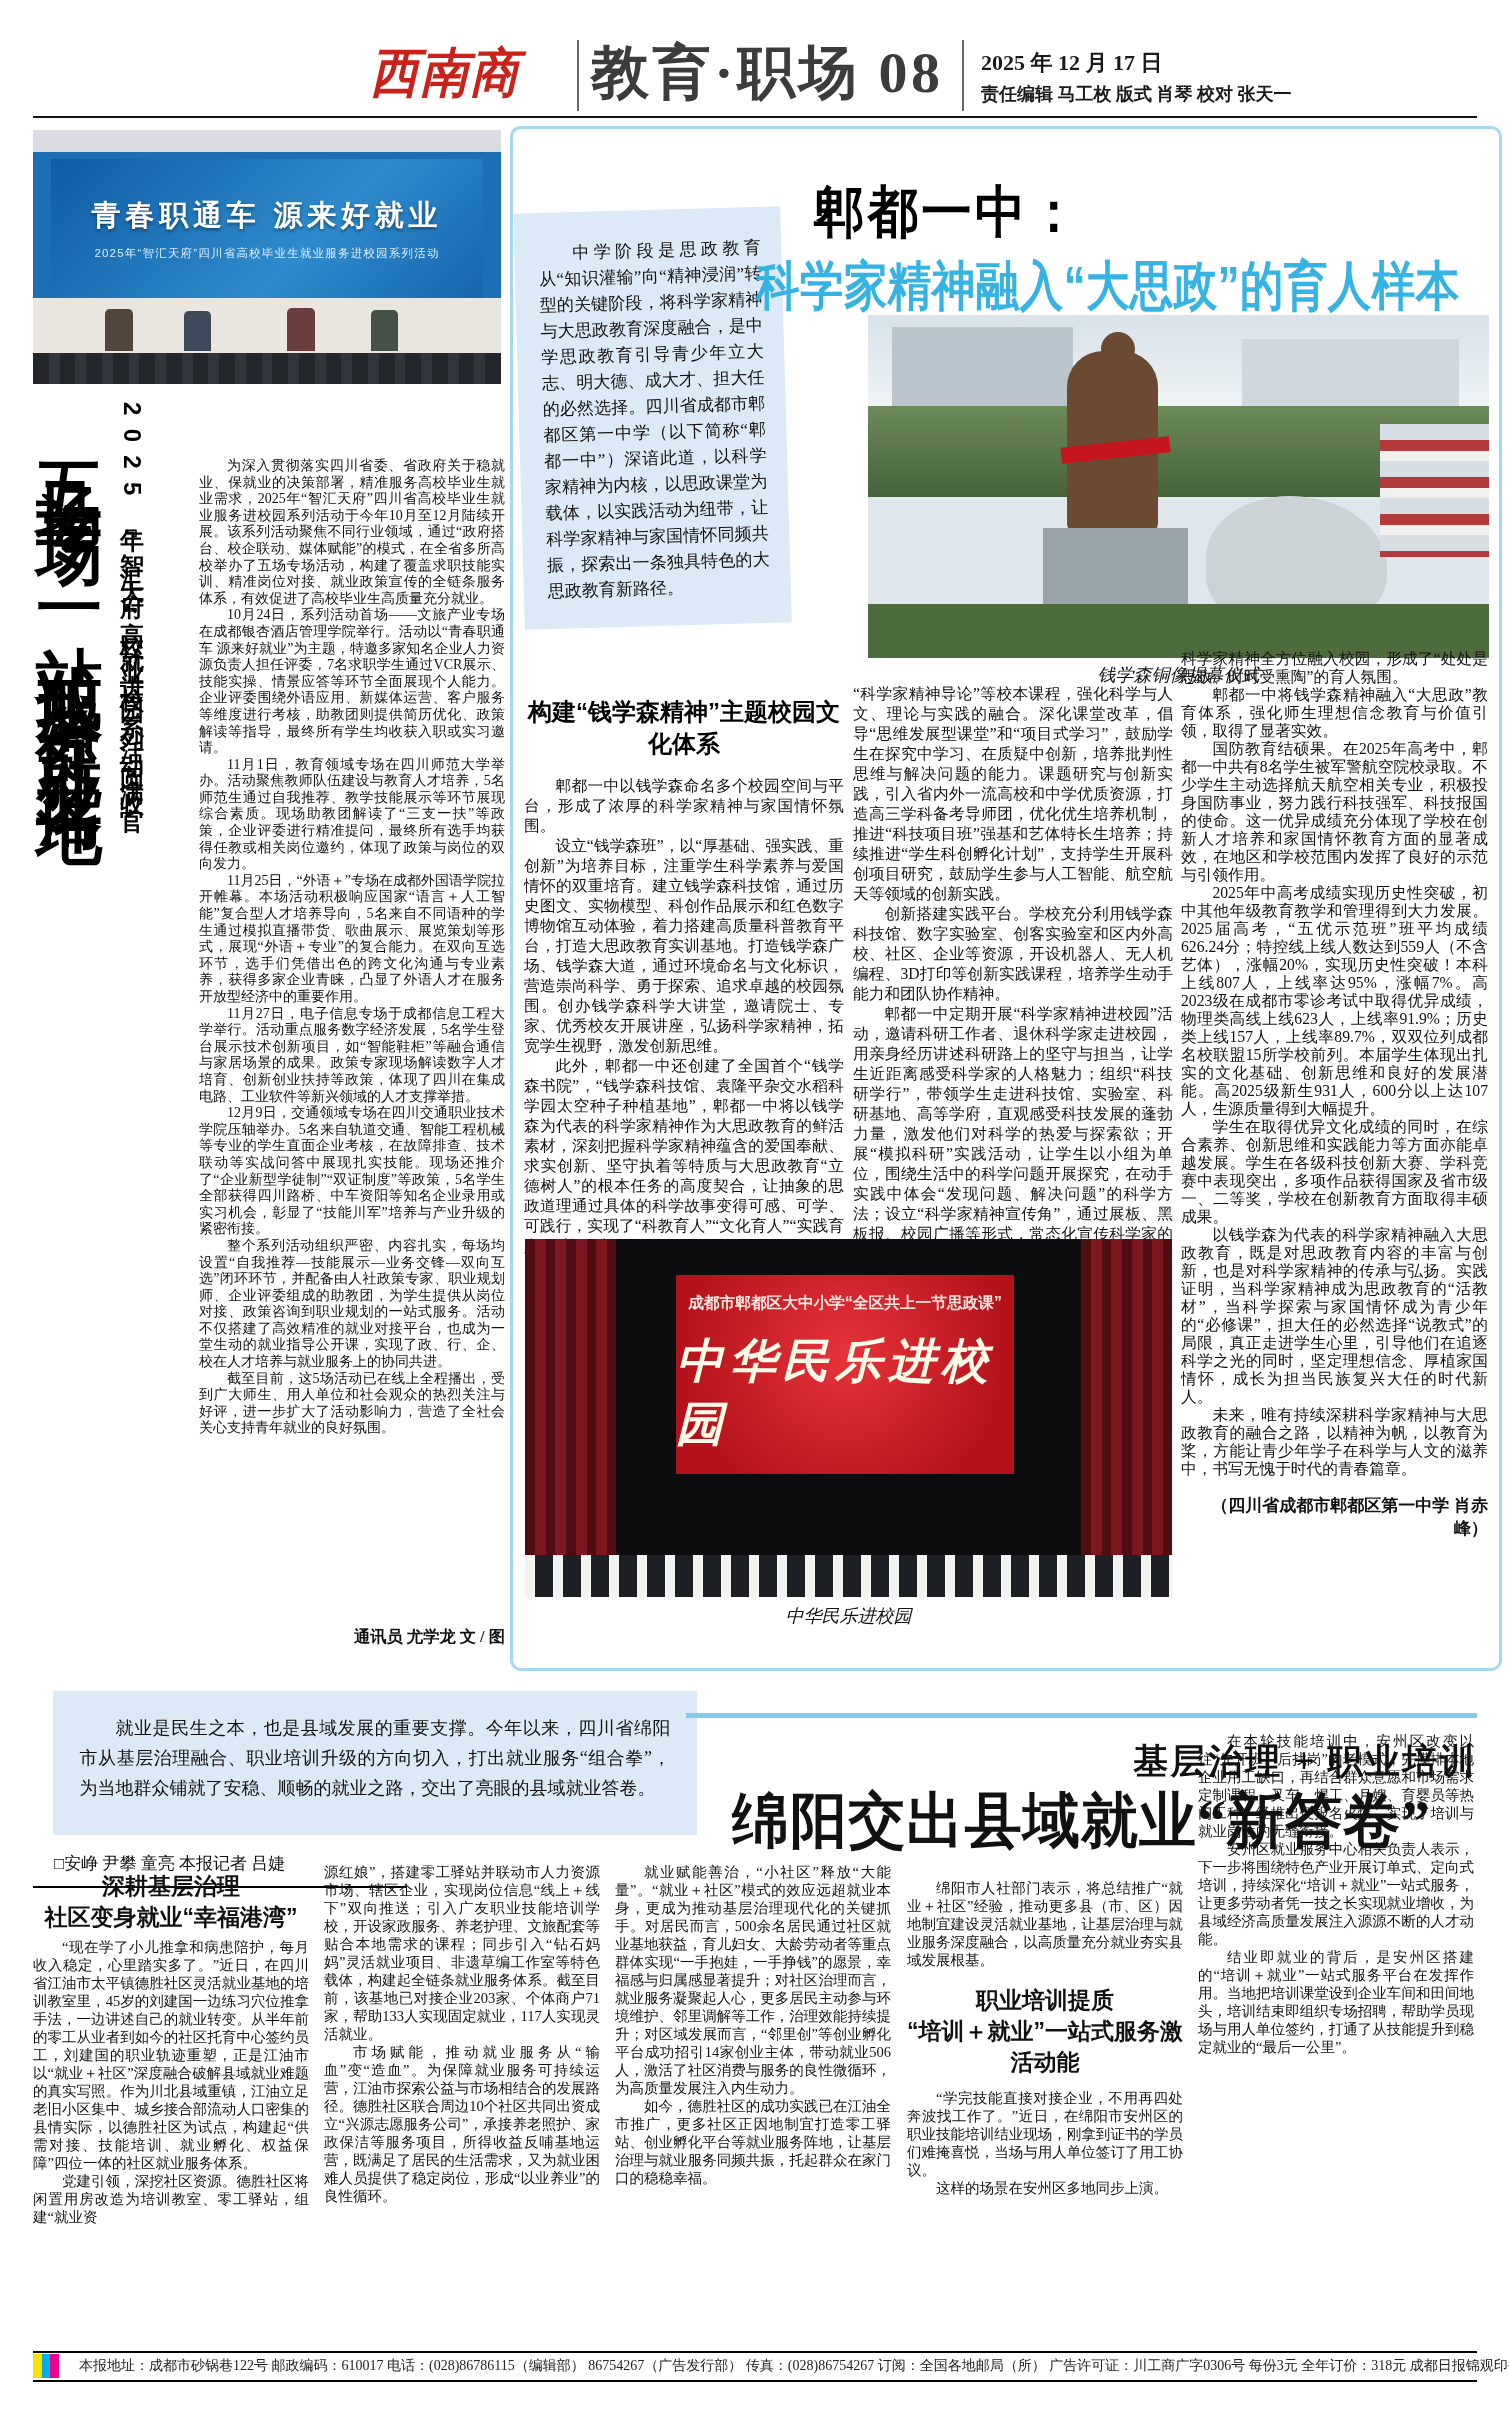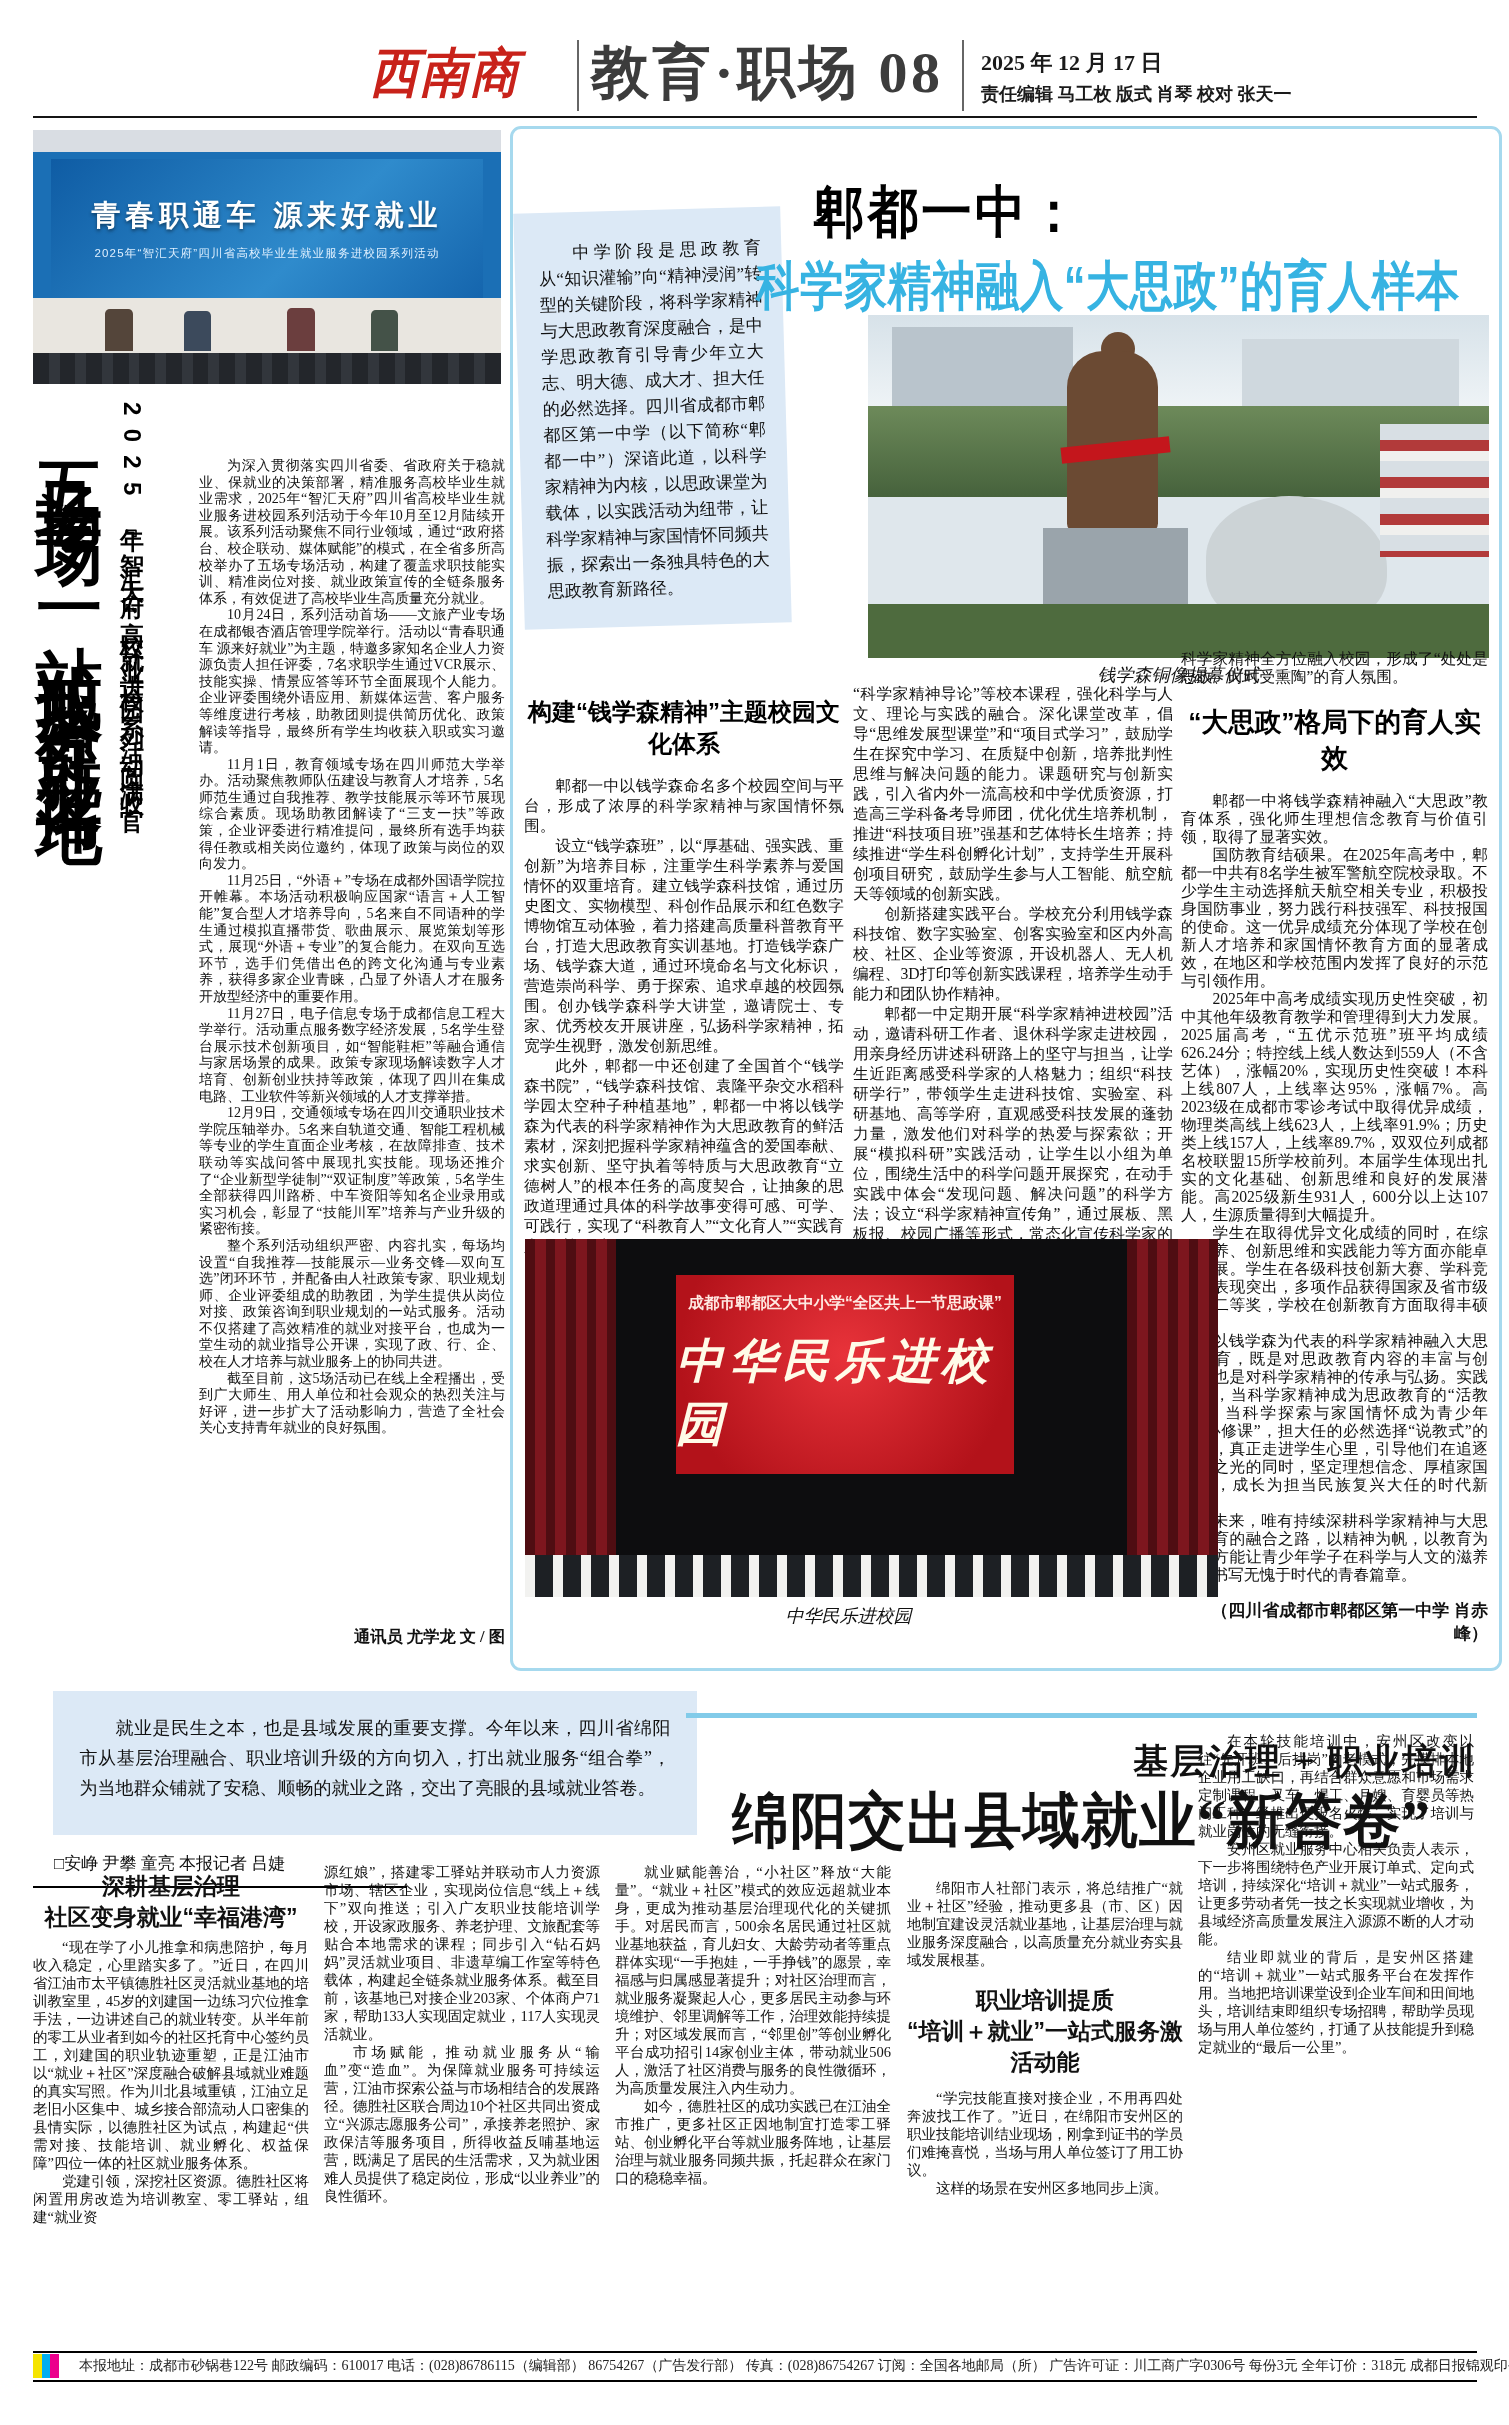--- a/index.html
+++ b/index.html
@@ -59,21 +59,21 @@
                background:repeating-linear-gradient(180deg,#d8dfe4 0 15.7px,#b23a3a 15.7px 26.6px,#f0f0ee 26.6px 37px);}
   .st-grass{position:absolute;left:0;bottom:0;width:100%;height:54px;background:#4e6b3e;}
   .statue-caption{left:868px;top:663px;width:621px;text-align:center;font-size:18px;font-style:italic;}
   .f-sub{font-family:"Liberation Sans","DejaVu Sans",sans-serif;font-weight:900;text-align:center;color:#000;}
   .f-col1{left:524px;top:696px;width:320px;}
   .f-col2{left:853px;top:684px;width:320px;}
   .f-col3{left:1181px;top:650px;width:307px;}
   .colflow{font-size:15.7px;line-height:20px;text-align:justify;}
   .f-col3 .colflow{line-height:18px;}
   .f-byline{margin-top:15.7px;font-weight:bold;font-size:17px;text-align:right;font-family:"Liberation Sans",sans-serif;}
-  .photo-stage{left:525px;top:1239px;width:647px;height:358px;background:#0d0d0f;overflow:hidden;padding-left:46px;}
+  .photo-stage{left:525px;top:1239px;width:647px;height:358px;background:#0d0d0f;overflow:hidden;}
   .cu{position:absolute;top:0;width:91px;height:100%;
       background:repeating-linear-gradient(90deg,#4f0d12 0 9.7px,#7d161e 9.7px 20.5px);}
   .stage-screen{position:absolute;left:151px;top:36px;width:338px;height:199px;
                 background:radial-gradient(circle at 50% 40%,#e8333a,#b3121a 80%);
                 display:flex;flex-direction:column;align-items:center;justify-content:center;gap:15.7px;}
   .scr-l1{color:#ffe9e2;font-size:15.7px;font-weight:bold;font-family:"Liberation Sans",sans-serif;}
   .scr-l2{color:#fffbe8;font-size:47px;font-weight:900;letter-spacing:6px;font-style:italic;}
   .stage-people{position:absolute;left:0;bottom:0;width:100%;height:42px;
                 background:repeating-linear-gradient(90deg,#f2f2f0 0 9.7px,#1d2024 9.7px 28px);}
   .stage-caption{left:525px;top:1604px;width:647px;text-align:center;font-size:18px;font-style:italic;}
@@ -185,21 +185,20 @@
       <p style="text-indent:0;">“科学家精神导论”等校本课程，强化科学与人文、理论与实践的融合。深化课堂改革，倡导“思维发展型课堂”和“项目式学习”，鼓励学生在探究中学习、在质疑中创新，培养批判性思维与解决问题的能力。课题研究与创新实践，引入省内外一流高校和中学优质资源，打造高三学科备考导师团，优化优生培养机制，推进“科技项目班”强基和艺体特长生培养；持续推进“学生科创孵化计划”，支持学生开展科创项目研究，鼓励学生参与人工智能、航空航天等领域的创新实践。</p>
       <p>创新搭建实践平台。学校充分利用钱学森科技馆、数字实验室、创客实验室和区内外高校、社区、企业等资源，开设机器人、无人机编程、3D打印等创新实践课程，培养学生动手能力和团队协作精神。</p>
       <p>郫都一中定期开展“科学家精神进校园”活动，邀请科研工作者、退休科学家走进校园，用亲身经历讲述科研路上的坚守与担当，让学生近距离感受科学家的人格魅力；组织“科技研学行”，带领学生走进科技馆、实验室、科研基地、高等学府，直观感受科技发展的蓬勃力量，激发他们对科学的热爱与探索欲；开展“模拟科研”实践活动，让学生以小组为单位，围绕生活中的科学问题开展探究，在动手实践中体会“发现问题、解决问题”的科学方法；设立“科学家精神宣传角”，通过展板、黑板报、校园广播等形式，常态化宣传科学家的先进事迹，让</p>
     </div>
   </div>
 
   <div class="abs f-col3">
     <div class="colflow">
       <p style="text-indent:0;">科学家精神全方位融入校园，形成了“处处是思政、时时受熏陶”的育人氛围。</p>
     </div>
-    <div class="f-sub" style="font-size:26.6px;margin:18px 0 15.7px 0;">“大思政”格局下的育人实效</div>
     <div class="colflow">
       <p>郫都一中将钱学森精神融入“大思政”教育体系，强化师生理想信念教育与价值引领，取得了显著实效。</p>
       <p>国防教育结硕果。在2025年高考中，郫都一中共有8名学生被军警航空院校录取。不少学生主动选择航天航空相关专业，积极投身国防事业，努力践行科技强军、科技报国的使命。这一优异成绩充分体现了学校在创新人才培养和家国情怀教育方面的显著成效，在地区和学校范围内发挥了良好的示范与引领作用。</p>
       <p>2025年中高考成绩实现历史性突破，初中其他年级教育教学和管理得到大力发展。2025届高考，“五优示范班”班平均成绩626.24分；特控线上线人数达到559人（不含艺体），涨幅20%，实现历史性突破！本科上线807人，上线率达95%，涨幅7%。高2023级在成都市零诊考试中取得优异成绩，物理类高线上线623人，上线率91.9%；历史类上线157人，上线率89.7%，双双位列成都名校联盟15所学校前列。本届学生体现出扎实的文化基础、创新思维和良好的发展潜能。高2025级新生931人，600分以上达107人，生源质量得到大幅提升。</p>
       <p>学生在取得优异文化成绩的同时，在综合素养、创新思维和实践能力等方面亦能卓越发展。学生在各级科技创新大赛、学科竞赛中表现突出，多项作品获得国家及省市级一、二等奖，学校在创新教育方面取得丰硕成果。</p>
       <p>以钱学森为代表的科学家精神融入大思政教育，既是对思政教育内容的丰富与创新，也是对科学家精神的传承与弘扬。实践证明，当科学家精神成为思政教育的“活教材”，当科学探索与家国情怀成为青少年的“必修课”，担大任的必然选择“说教式”的局限，真正走进学生心里，引导他们在追逐科学之光的同时，坚定理想信念、厚植家国情怀，成长为担当民族复兴大任的时代新人。</p>
       <p>未来，唯有持续深耕科学家精神与大思政教育的融合之路，以精神为帆，以教育为桨，方能让青少年学子在科学与人文的滋养中，书写无愧于时代的青春篇章。</p>
     </div>
     <div class="f-byline">（四川省成都市郫都区第一中学 肖赤峰）</div>
   </div>

